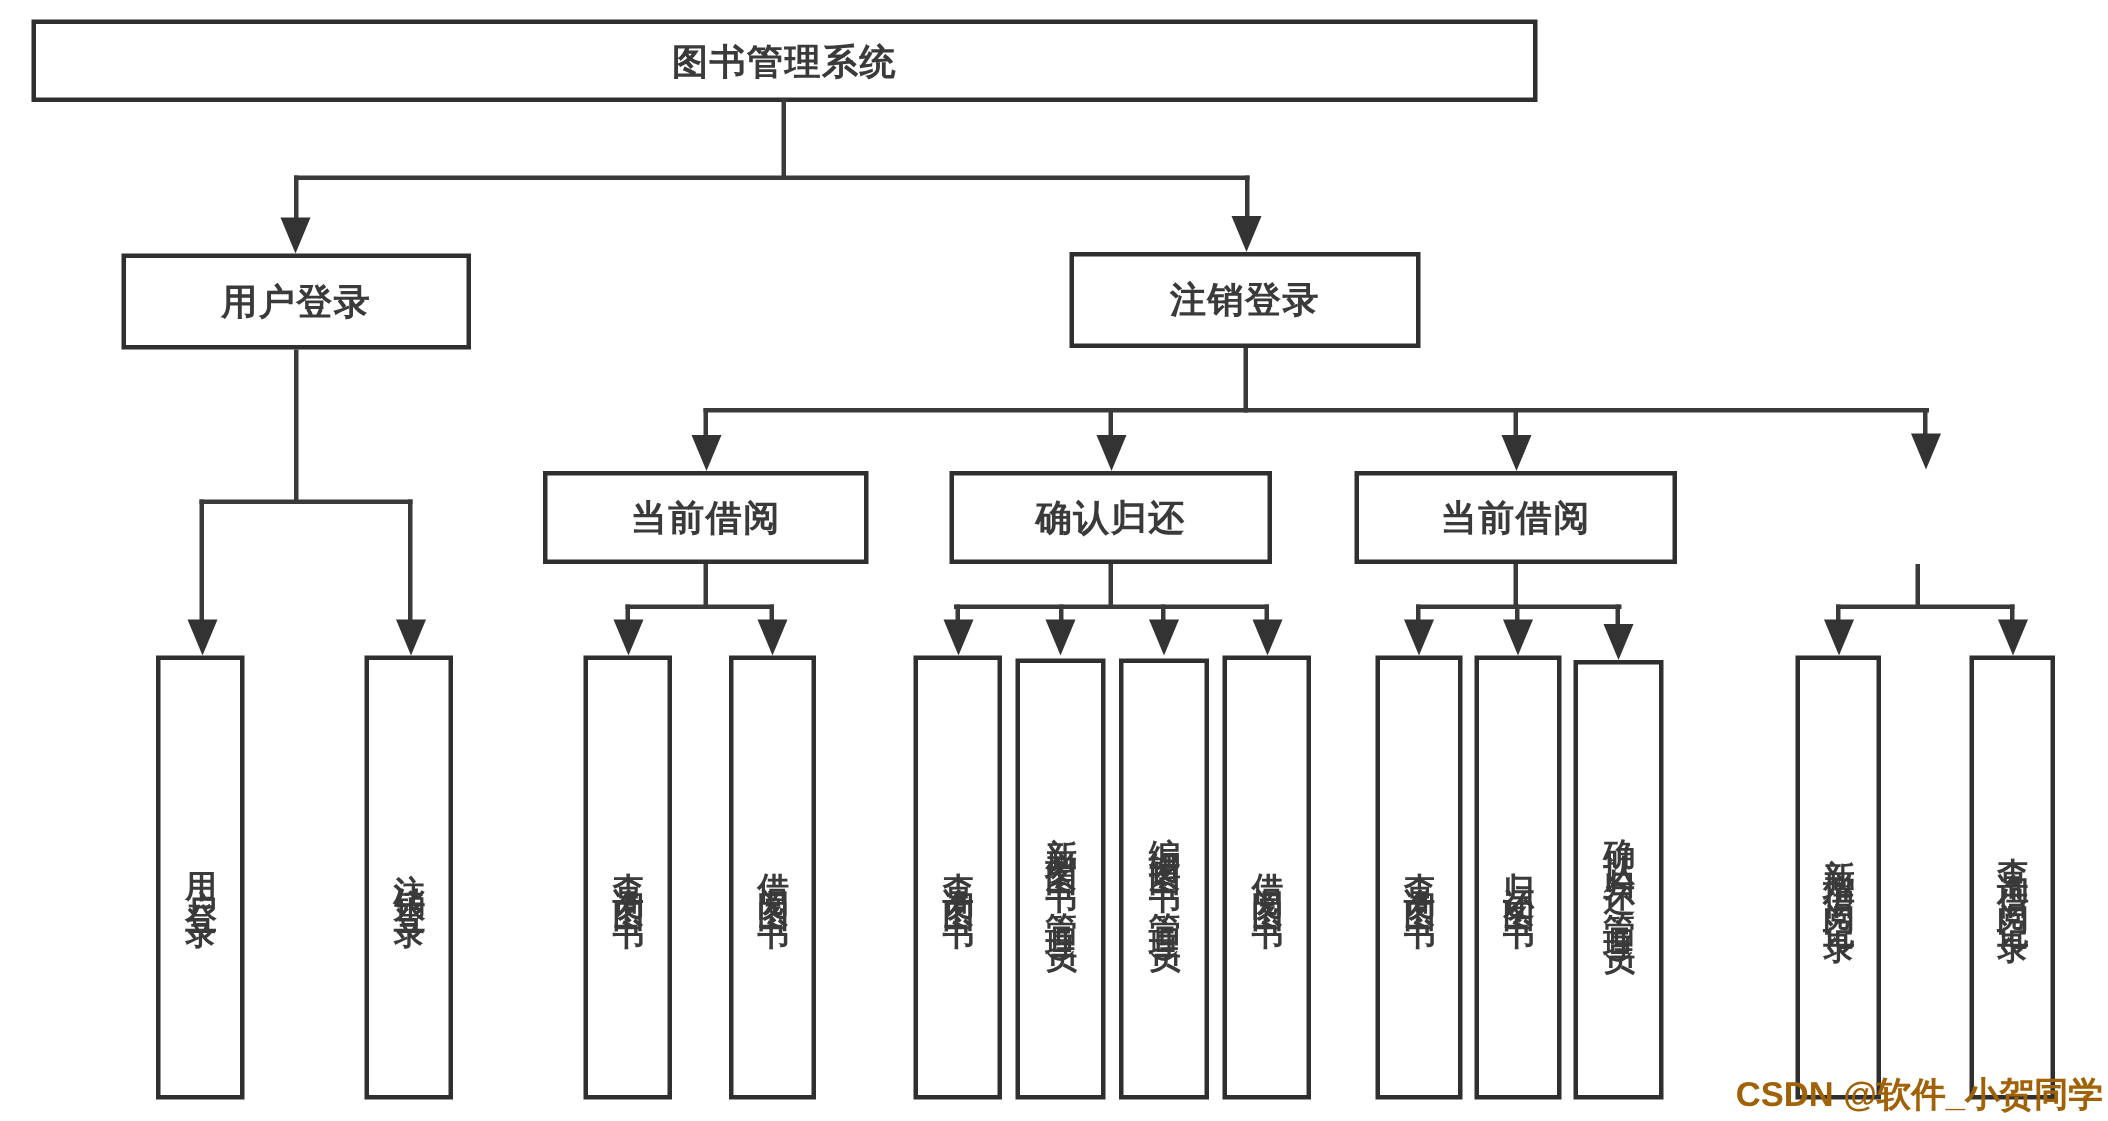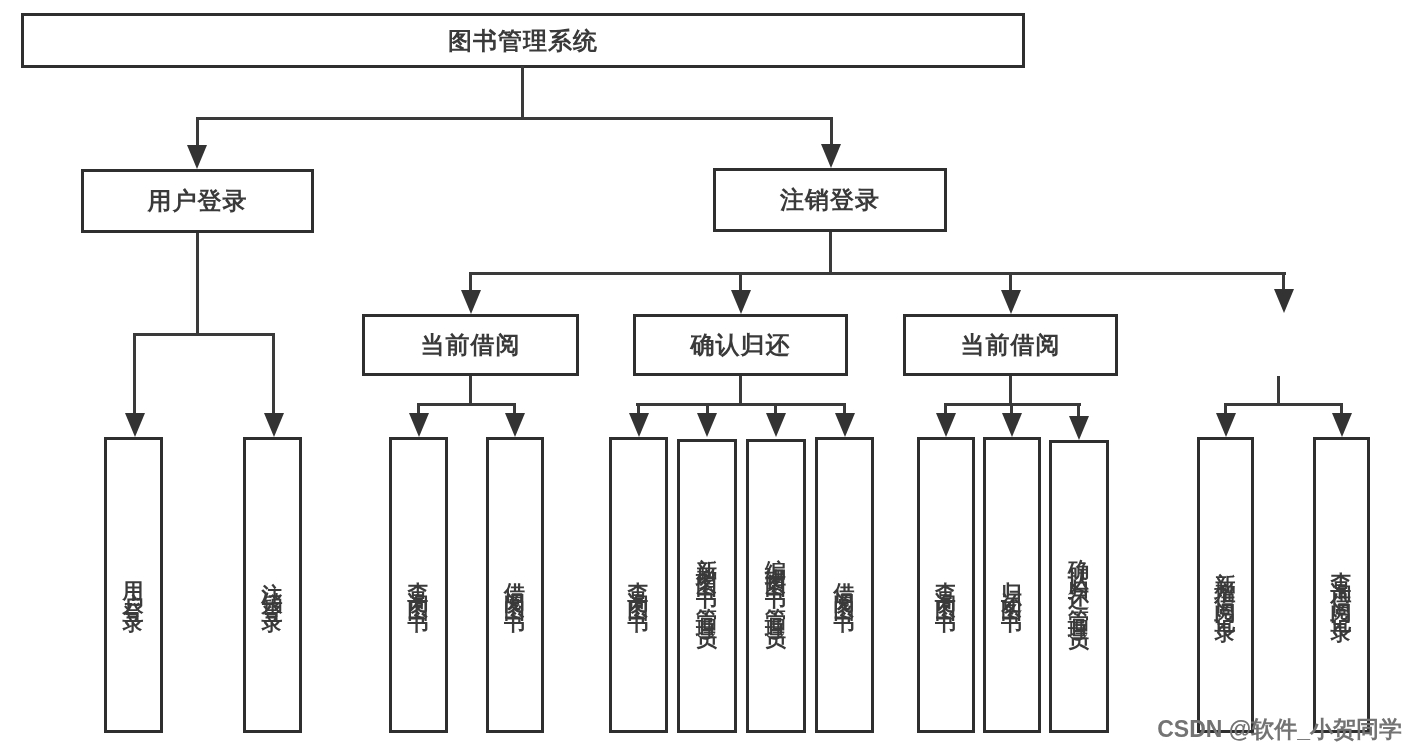--- a/index.html
+++ b/index.html
@@ -33,21 +33,21 @@
   .vl, .hl { position: absolute; background: #3a3a3a; }
   .ar {
     position: absolute;
     width: 0; height: 0;
     border-left: 10px solid transparent;
     border-right: 10px solid transparent;
     border-top: 24px solid #333333;
   }
   .watermark {
     position: absolute;
-    color: #737373;
+    color: #a16207;
     font-size: 23px;
     white-space: nowrap;
   }
 </style>
 </head>
 <body>
 
 <div class="canvas">
 
   <div class="node hnode" style="left:21px;top:13px;width:1004px;height:55px;">图书管理系统</div>

